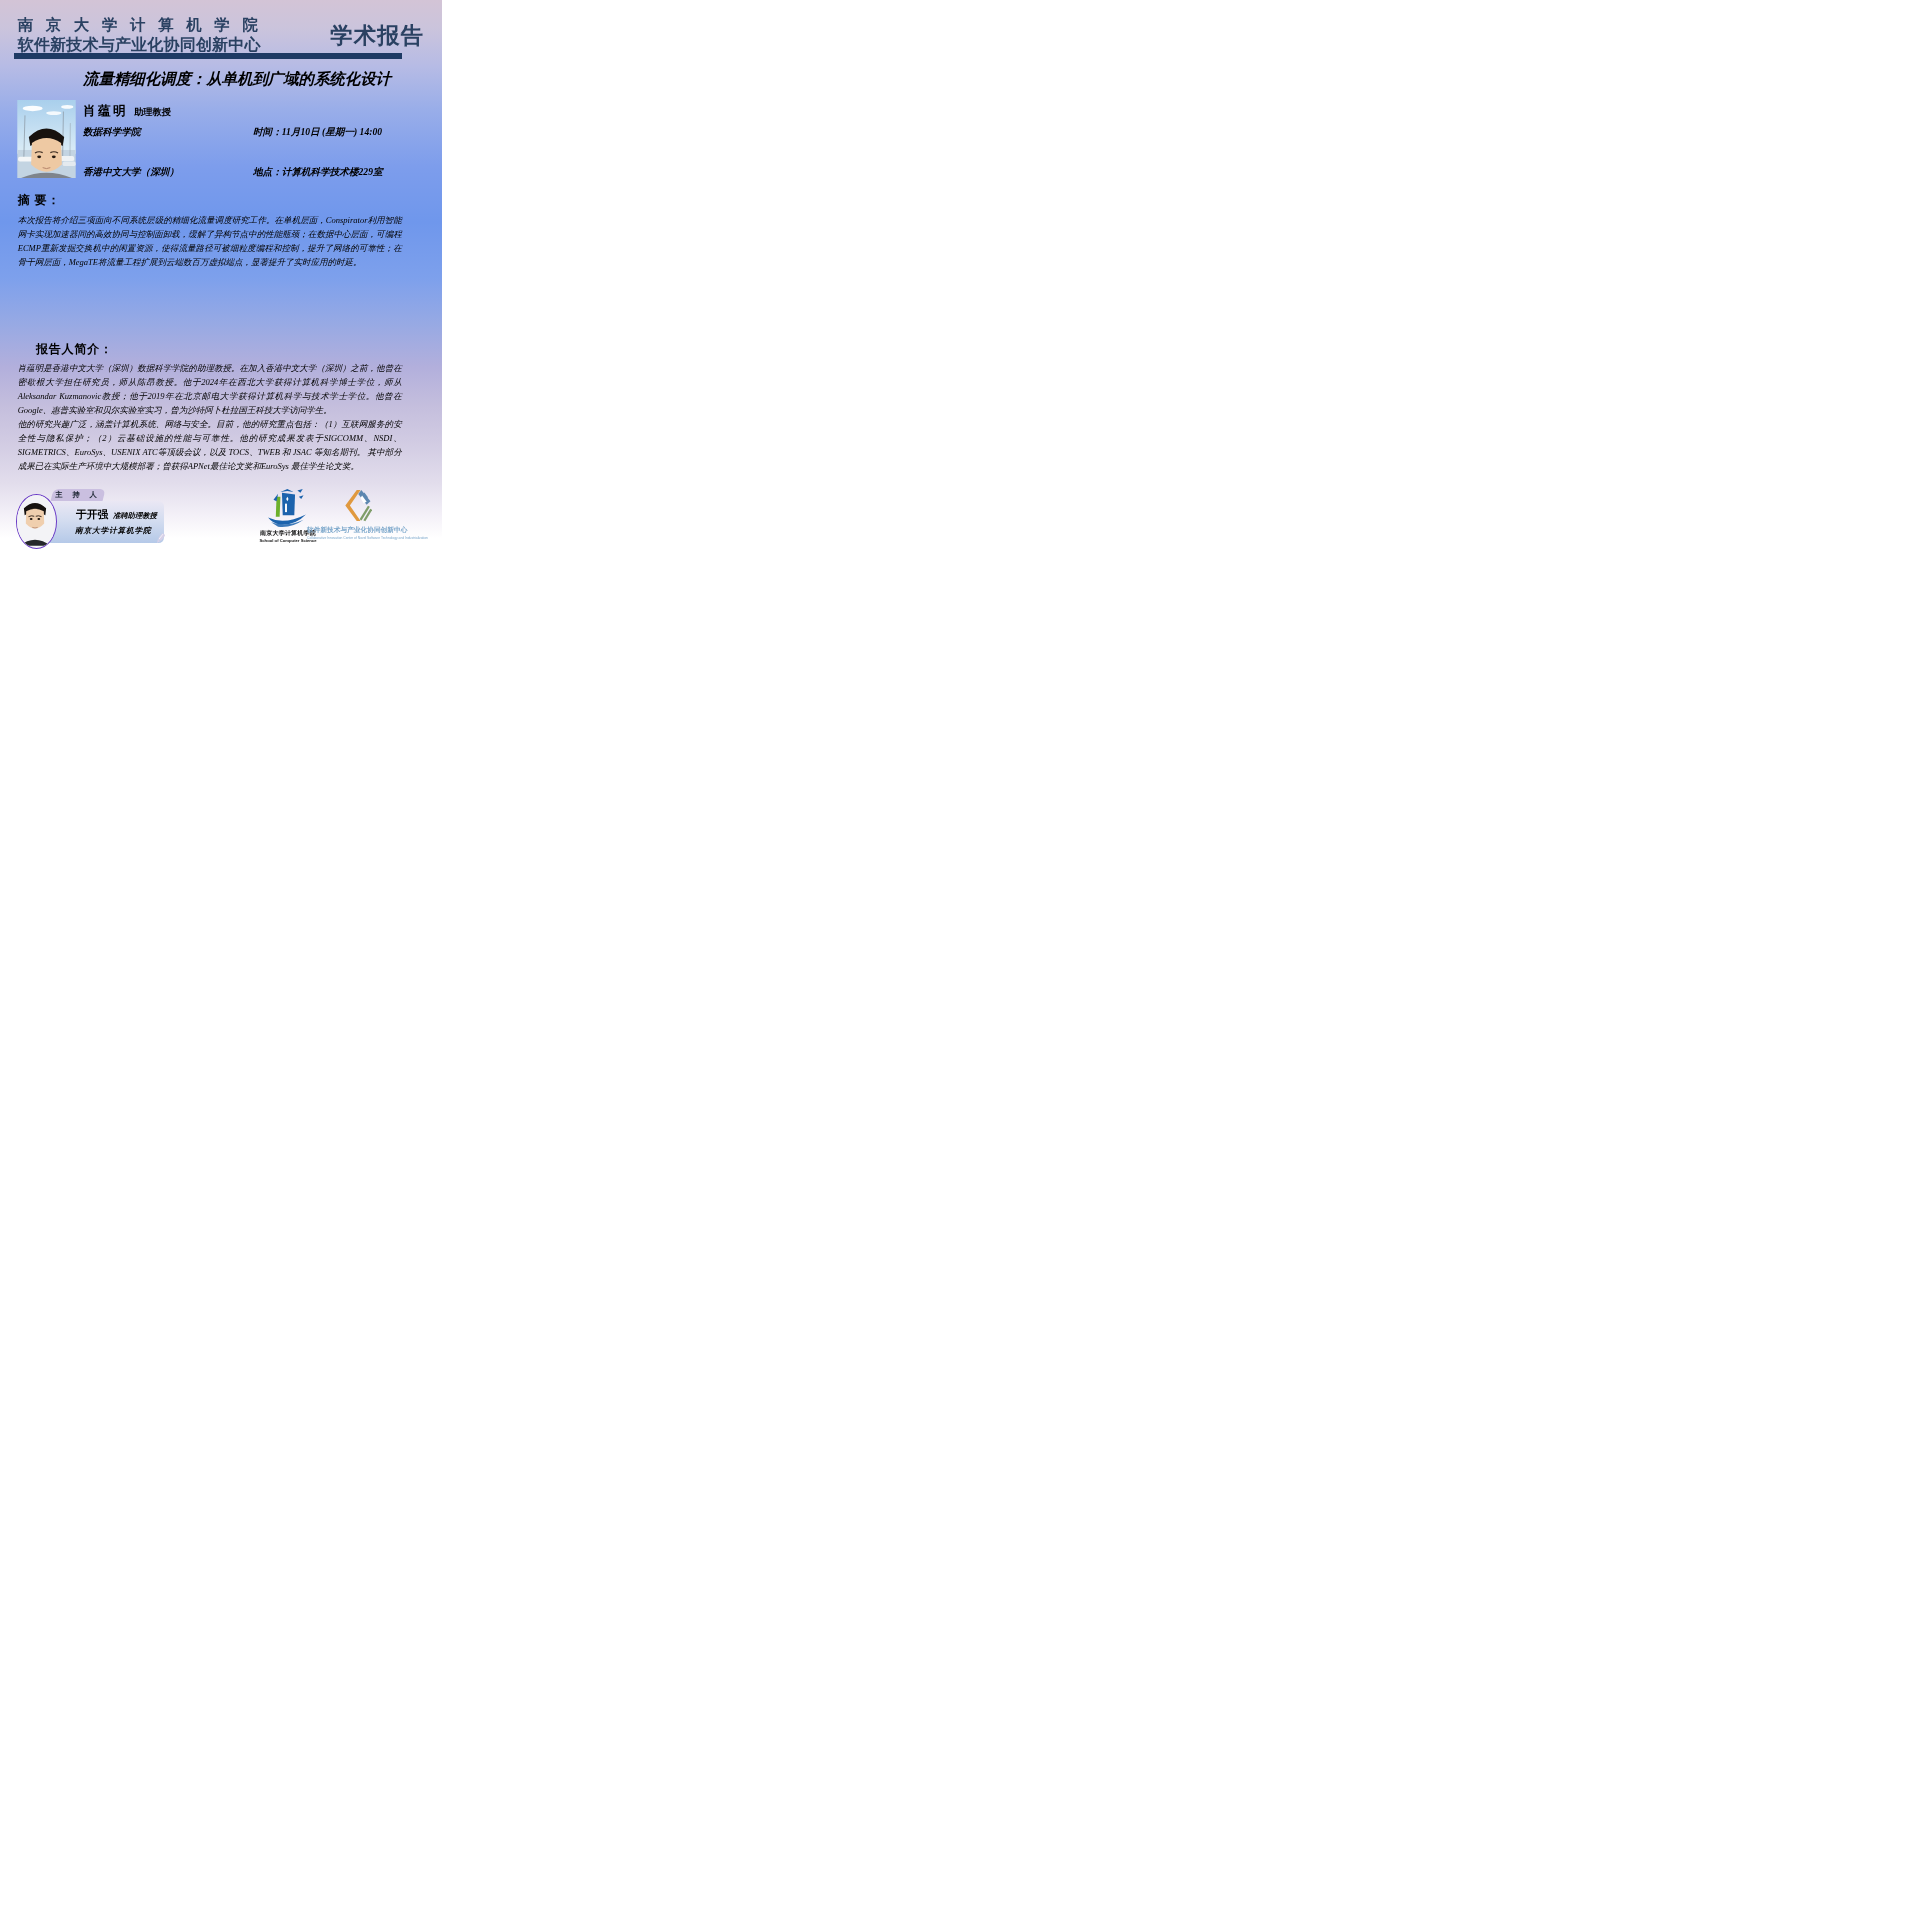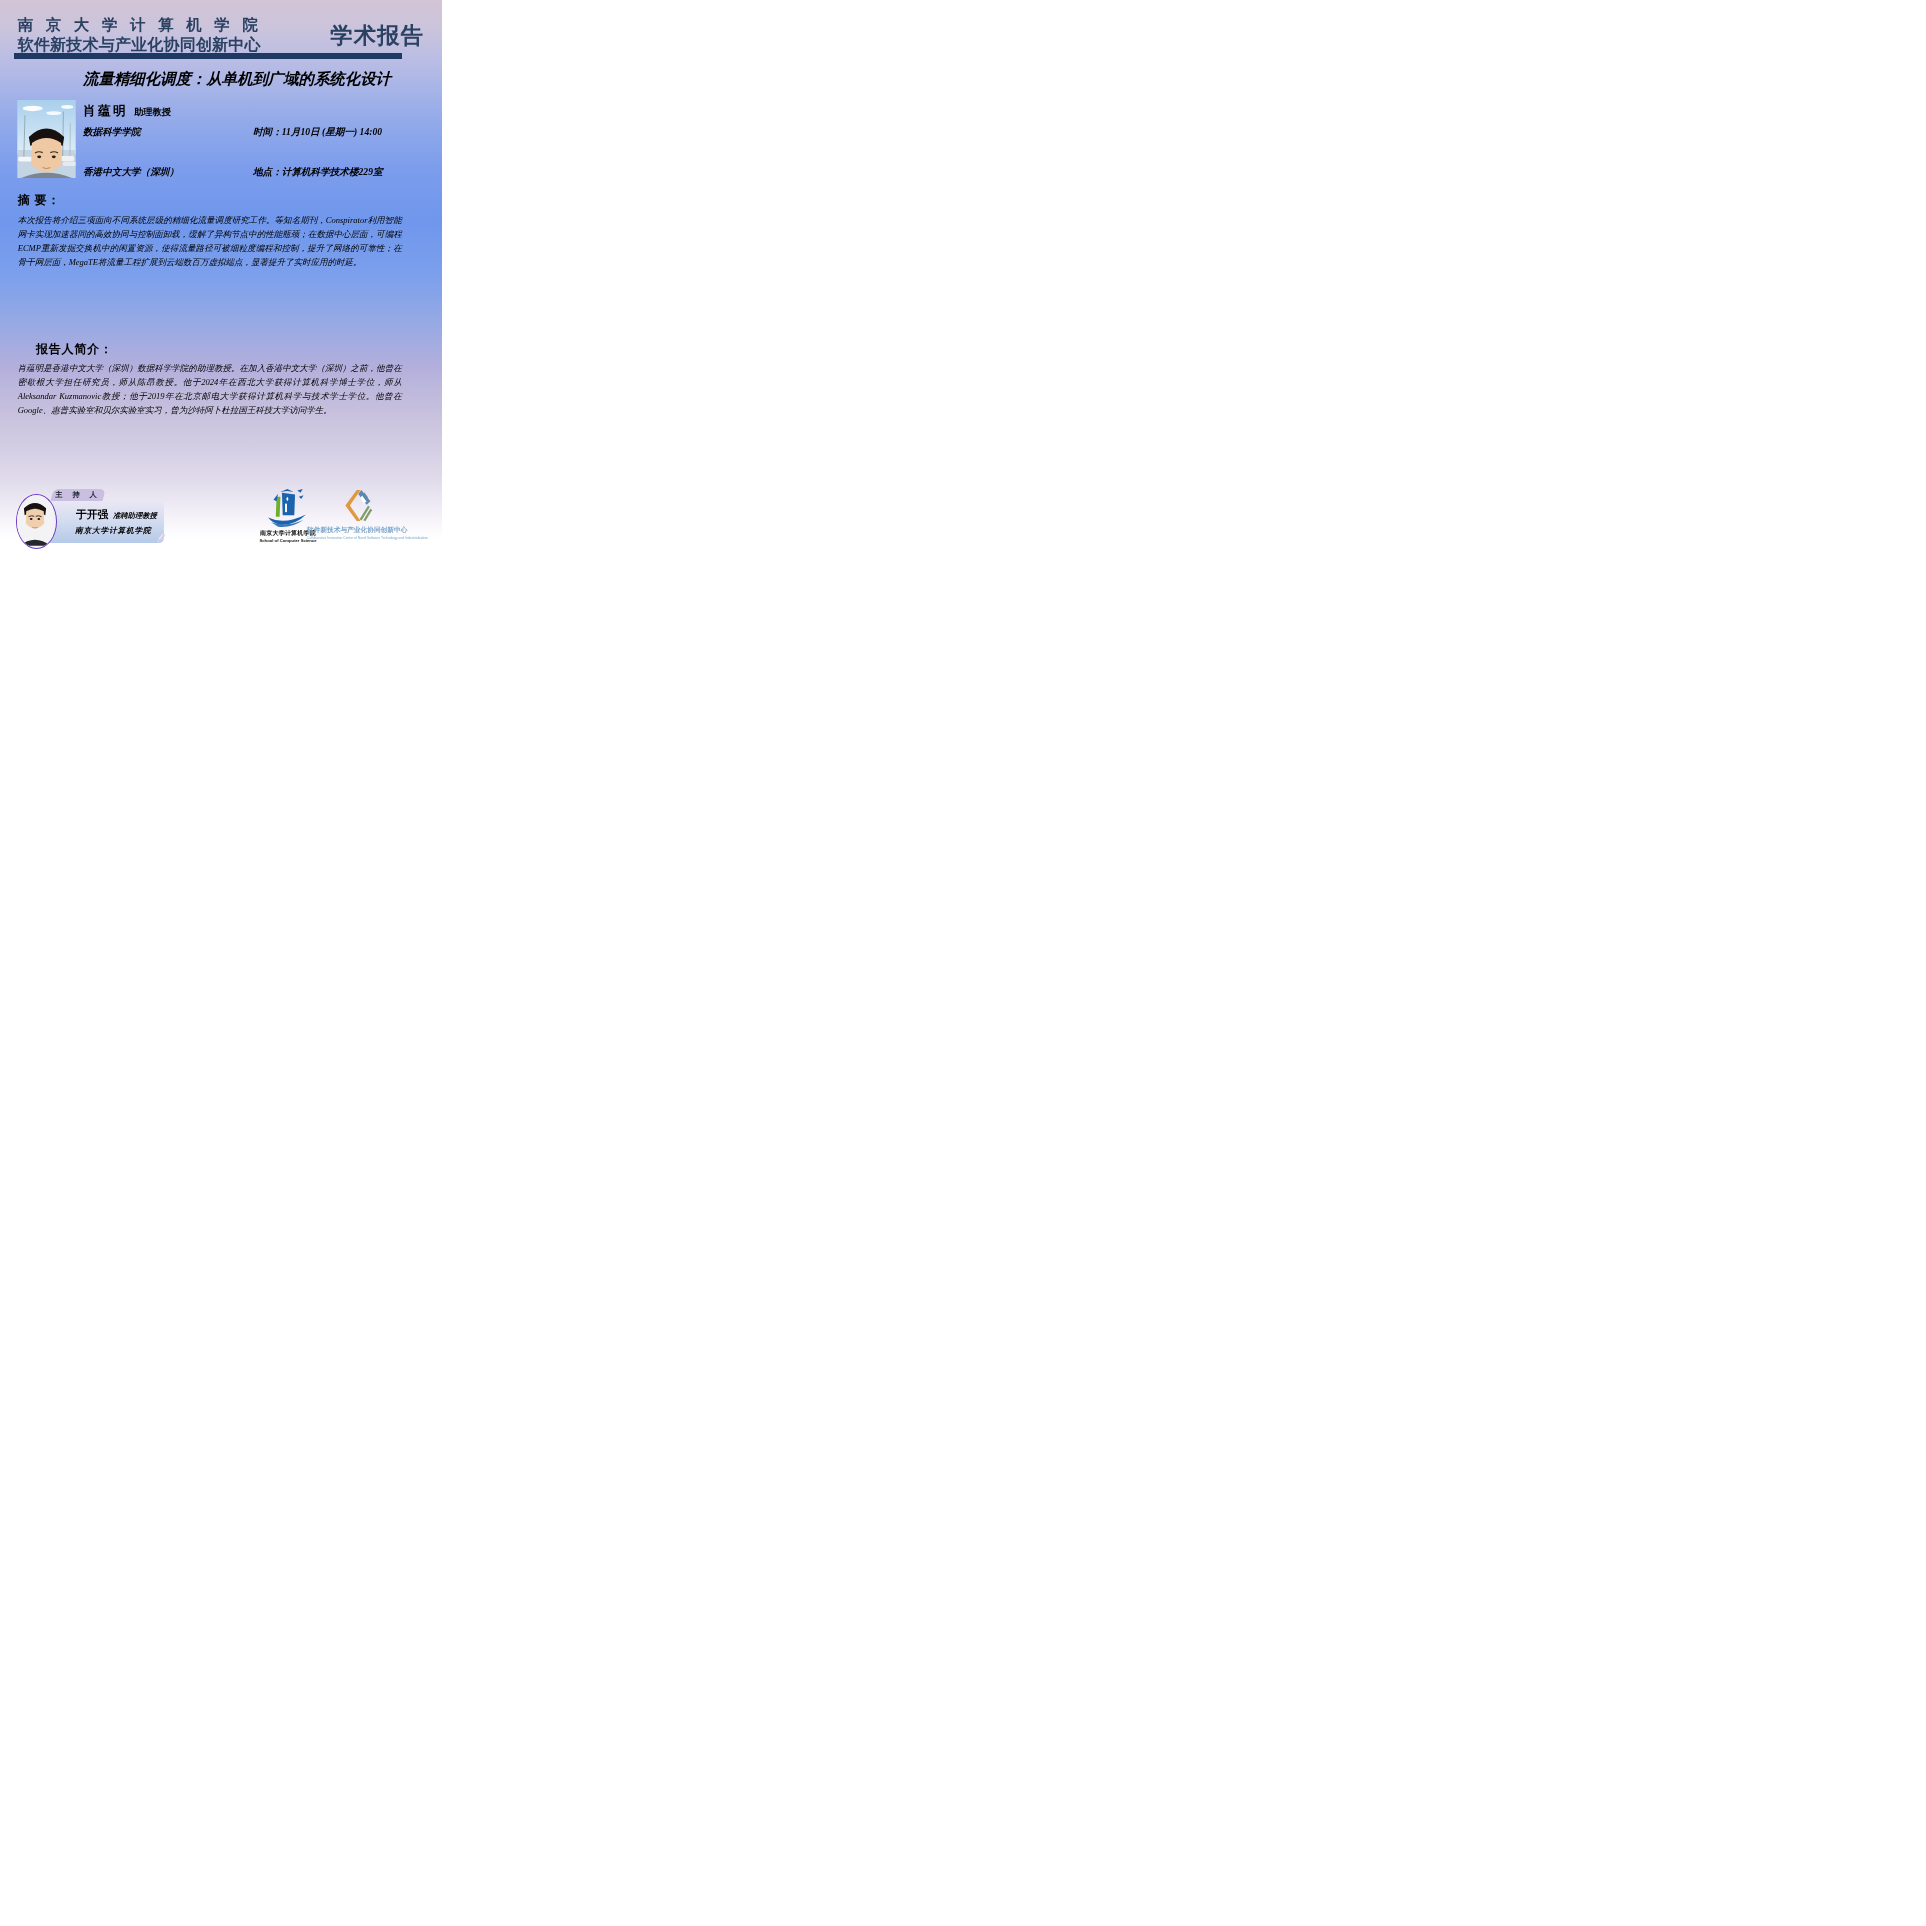--- a/index.html
+++ b/index.html
@@ -103,26 +103,27 @@
   <div class="abs name-row">
     <span class="speaker-name">肖蕴明</span><span class="speaker-title">助理教授</span>
   </div>
   <div class="abs kai dept">数据科学学院</div>
   <div class="abs kai time">时间：11月10日 (星期一) 14:00</div>
   <div class="abs kai univ">香港中文大学（深圳）</div>
   <div class="abs kai loc">地点：计算机科学技术楼229室</div>
 
   <div class="abs sec-heading abstract-heading">摘 要：</div>
   <div class="abs body-text abstract-body">
-    <p>本次报告将介绍三项面向不同系统层级的精细化流量调度研究工作。等知名期刊，Conspirator利用智能网卡实现加速器间的高效协同与控制面卸载，缓解了异构节点中的性能瓶颈；在数据中心层面，可编程ECMP重新发掘交换机中的闲置资源，使得流量路径可被细粒度编程和控制，提升了网络的可靠性；在骨干网层面，MegaTE将流量工程扩展到云端数百万虚拟端点，显著提升了实时应用的时延。</p>
+    <p>本次报告将介绍三项面向不同系统层级的精细化流量调度研究工作。在单机层面，Conspirator利用智能网卡实现加速器间的高效协同与控制面卸载，缓解了异构节点中的性能瓶颈；在数据中心层面，可编程ECMP重新发掘交换机中的闲置资源，使得流量路径可被细粒度编程和控制，提升了网络的可靠性；在骨干网层面，MegaTE将流量工程扩展到云端数百万虚拟端点，显著提升了实时应用的时延。</p>
   </div>
 
   <div class="abs sec-heading bio-heading">报告人简介：</div>
   <div class="abs body-text bio-body">
     <p>肖蕴明是香港中文大学（深圳）数据科学学院的助理教授。在加入香港中文大学（深圳）之前，他曾在密歇根大学担任研究员，师从陈昂教授。他于2024年在西北大学获得计算机科学博士学位，师从Aleksandar Kuzmanovic教授；他于2019年在北京邮电大学获得计算机科学与技术学士学位。他曾在Google、惠普实验室和贝尔实验室实习，曾为沙特阿卜杜拉国王科技大学访问学生。</p>
+    <p>他的研究兴趣广泛，涵盖计算机系统、网络与安全。目前，他的研究重点包括：（1）互联网服务的安全性与隐私保护；（2）云基础设施的性能与可靠性。他的研究成果发表于SIGCOMM、NSDI、SIGMETRICS、EuroSys、USENIX ATC等顶级会议，以及 TOCS、TWEB 和 JSAC 等知名期刊。 其中部分成果已在实际生产环境中大规模部署；曾获得APNet最佳论文奖和EuroSys 最佳学生论文奖。</p>
   </div>
 
   <div class="abs host-tab">
     <span>主 持 人</span>
   </div>
   <div class="abs host-card">
     <div class="host-name-row">
       <span class="host-name">于开强</span><span class="host-title">准聘助理教授</span>
     </div>
     <div class="host-affil">南京大学计算机学院</div>

